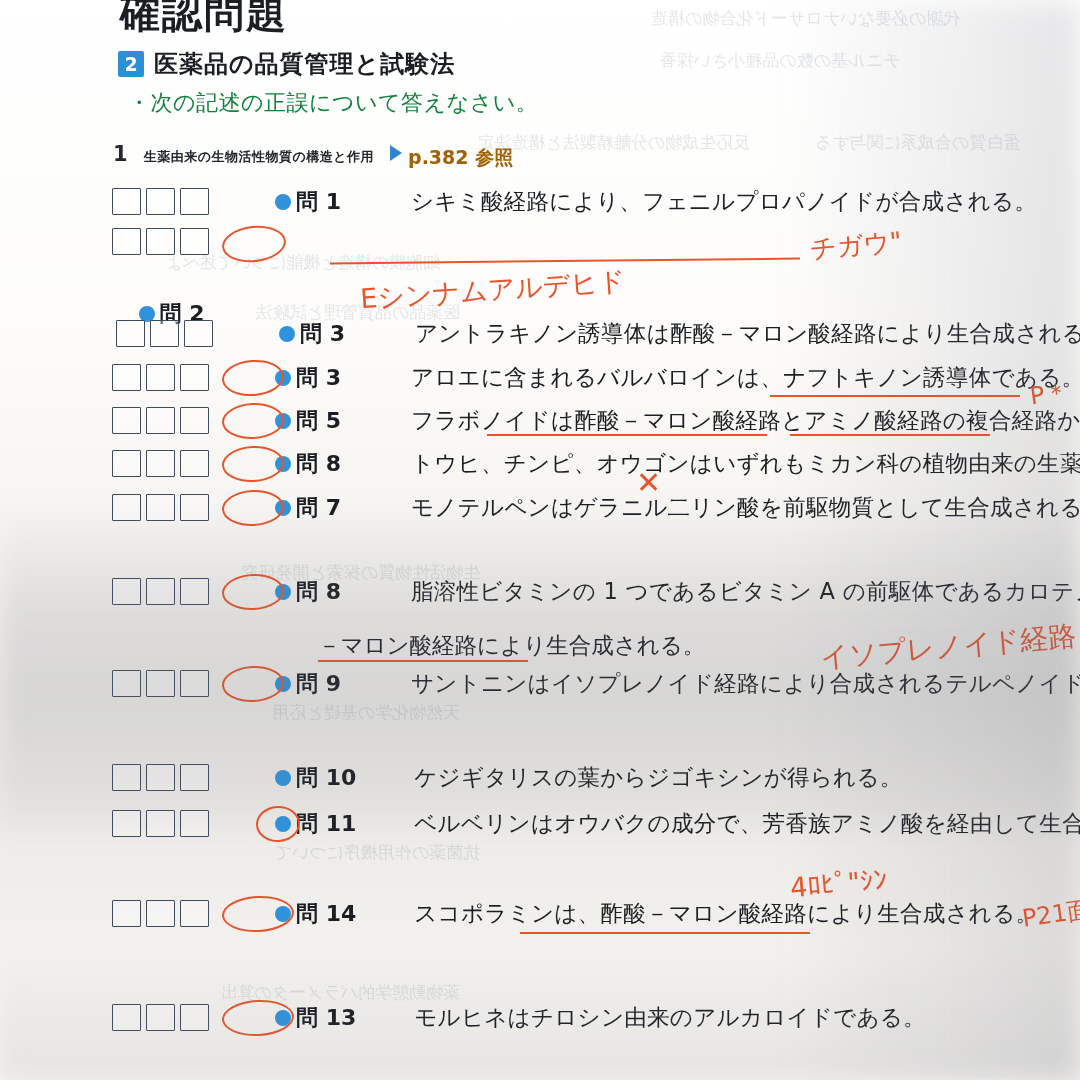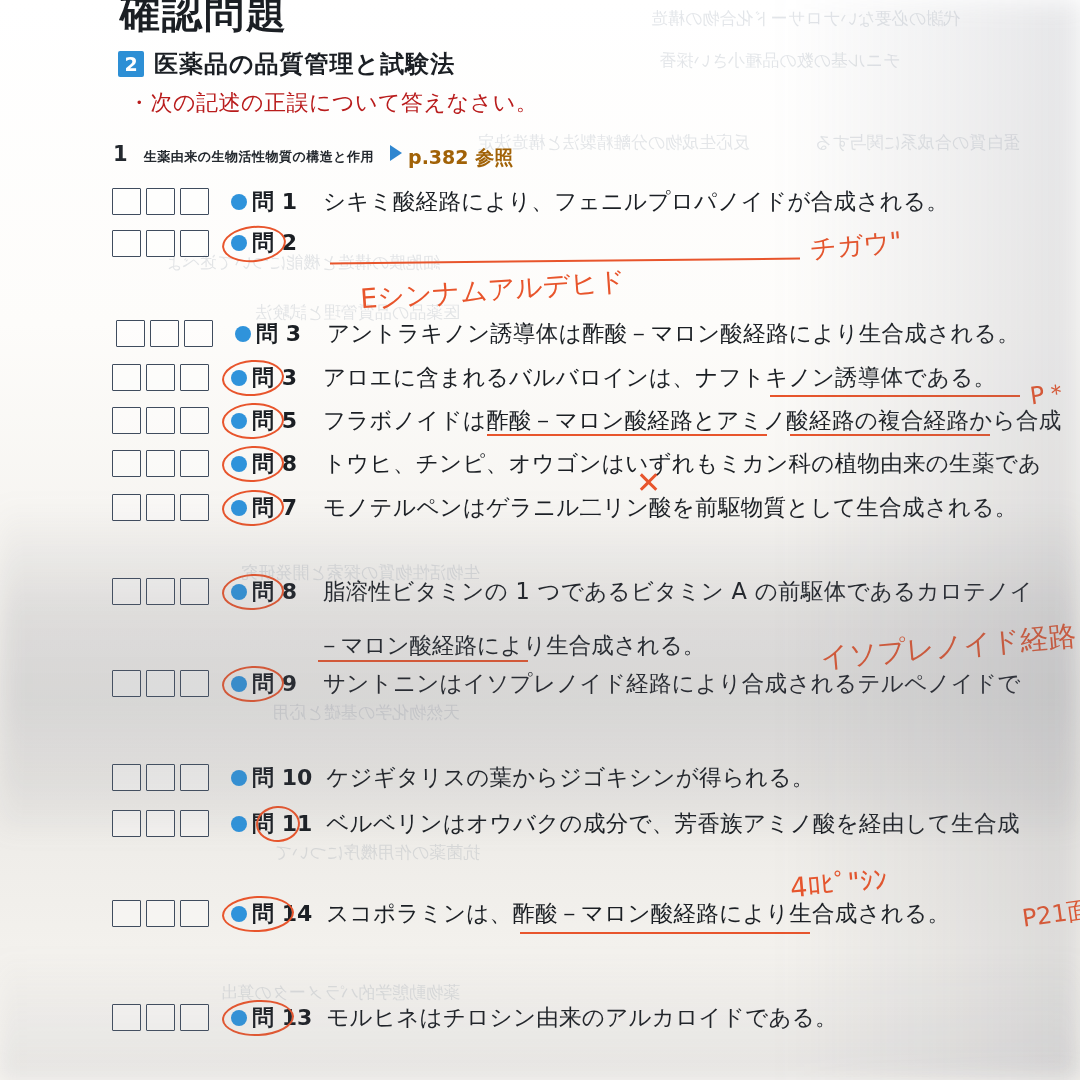--- a/index.html
+++ b/index.html
@@ -101,21 +101,21 @@
     font-size: 24px;
     font-weight: bold;
     letter-spacing: 1px;
     color: #1b1f24;
   }
 
   #instruction {
     position: absolute;
     left: 128px; top: 88px;
     font-size: 22px;
-    color: #b91c1c;
+    color: #15803d;
     letter-spacing: 0.5px;
     font-family: Liberation Mono, monospace;
   }
 
   #subhead {
     position: absolute;
     left: 113px; top: 142px;
     display: flex;
     align-items: baseline;
     gap: 16px;
@@ -133,20 +133,21 @@
     border-bottom: 8px solid transparent;
     display: inline-block;
   }
 
   
   .row {
     position: absolute;
     left: 0;
     display: flex;
     align-items: center;
+    gap: 44px;
   }
   .boxes {
     display: flex;
     gap: 5px;
   }
   .chk {
     width: 27px; height: 25px;
     border: 1.6px solid #3f4c5e;
     background: rgba(255,255,255,0.35);
     border-radius: 1px;
@@ -254,21 +255,21 @@
         <span class="chk"></span>
         <span class="chk"></span>
       </span>
       <span class="qlabel jp">
         <span class="dot"></span>
         <span>問 1</span>
       </span>
       <span class="qtext jp">シキミ酸経路により、フェニルプロパノイドが合成される。</span>
     </div>
 
-    <div class="row" style="left:112px; top:228px;">
+    <div class="row" style="left:112px; top:228px;flex-direction:column;">
       <span class="boxes">
         <span class="chk"></span>
         <span class="chk"></span>
         <span class="chk"></span>
       </span>
       <span class="qlabel jp">
         <span class="dot"></span>
         <span>問 2</span>
       </span>
     </div>

